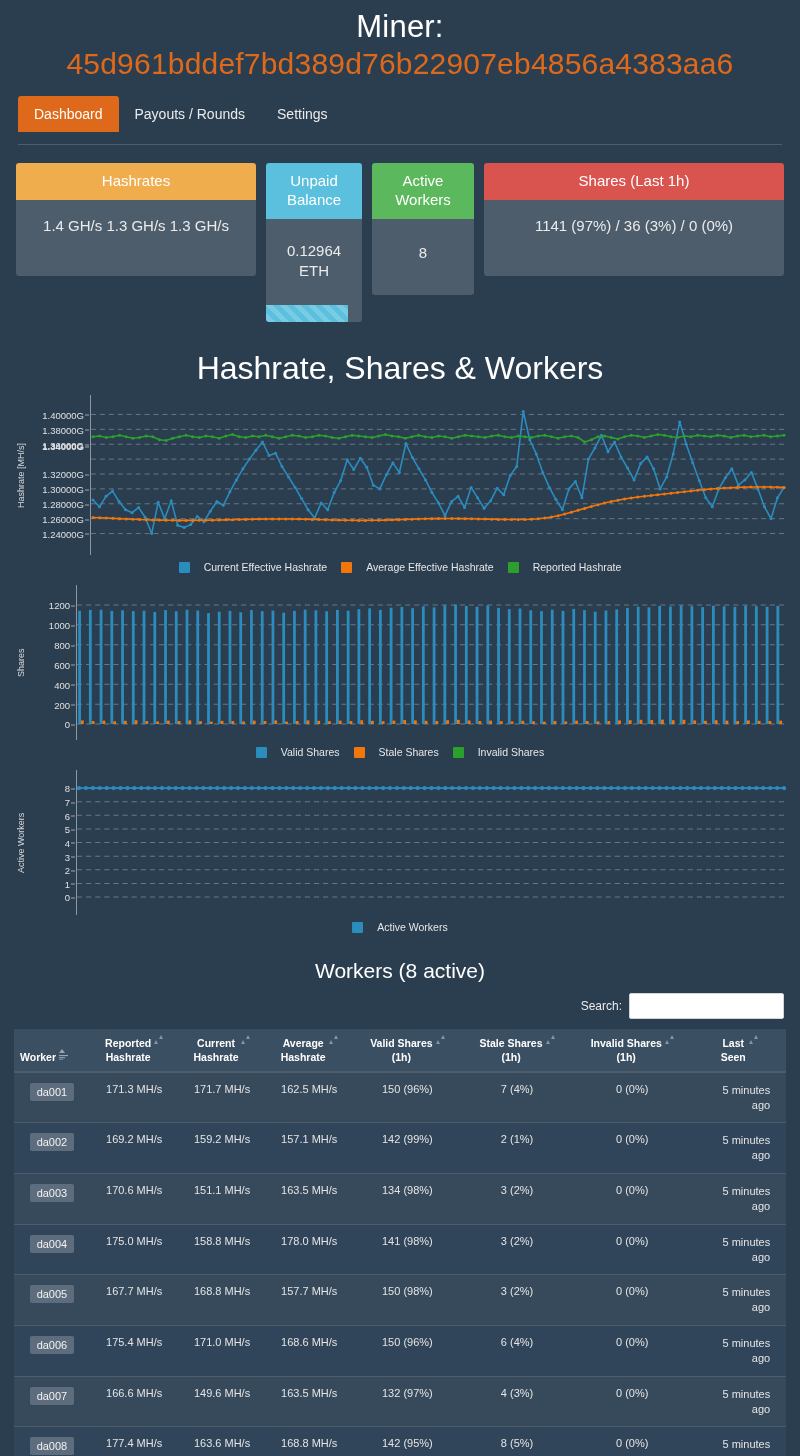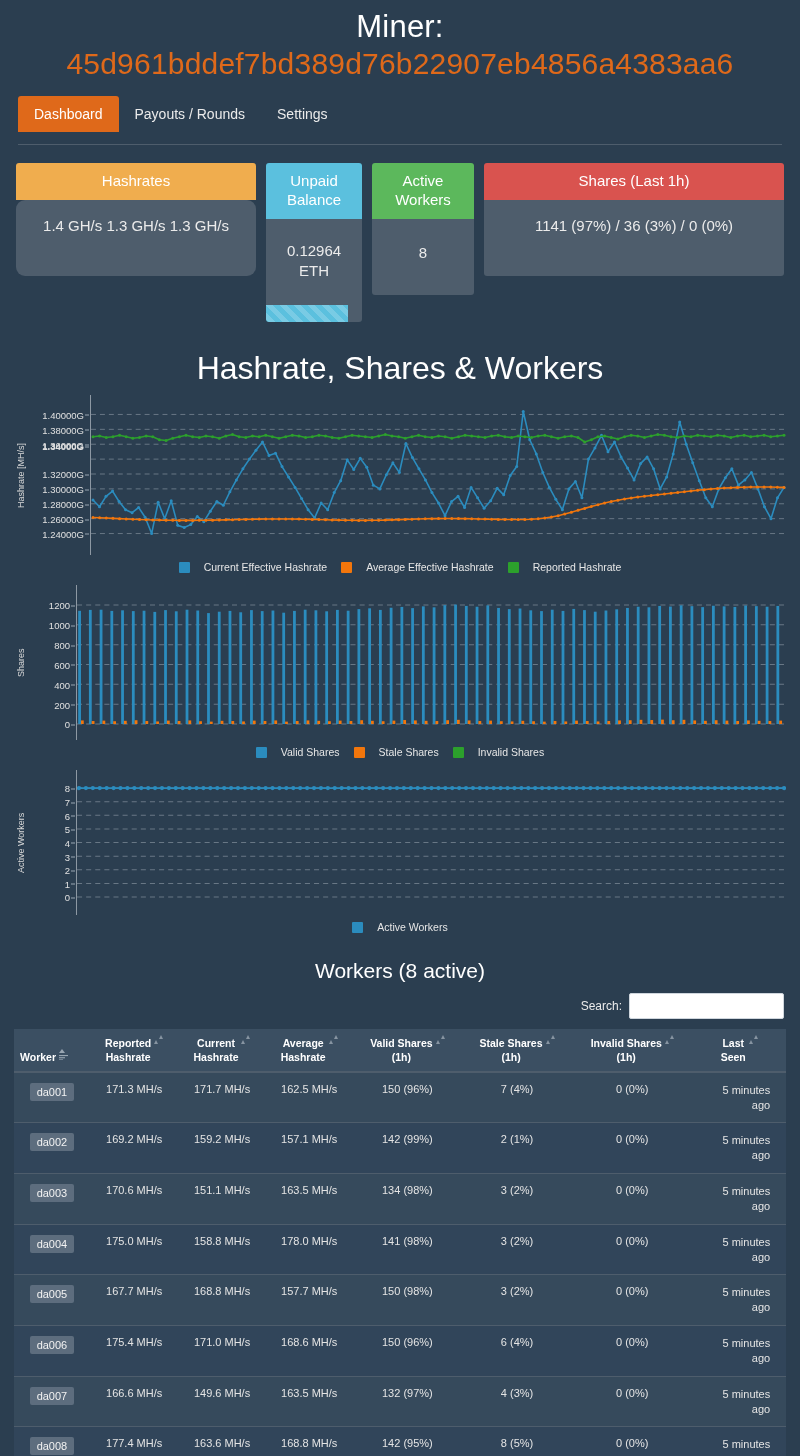--- a/index.html
+++ b/index.html
@@ -71,21 +71,21 @@
   }
   .card-body {
     background: #4e5d6c;
     text-align: center;
     font-size: 15px;
     line-height: 1.35;
     padding: 16px 8px;
     color: #ebebeb;
   }
   .card-hashrates { flex: 0 0 240px; }
-  .card-hashrates .card-body { min-height: 76px; border-radius: 9px; }
+  .card-hashrates .card-body { min-height: 76px; }
   .card-unpaid { flex: 0 0 96px; }
   .card-unpaid .card-head { background: #5bc0de; }
   .card-unpaid .card-body { padding: 22px 4px 24px; }
   .card-active { flex: 0 0 102px; }
   .card-active .card-head { background: #5cb85c; }
   .card-active .card-body { min-height: 76px; padding-top: 24px; }
   .card-shares { flex: 1 1 auto; }
   .card-shares .card-head { background: #d9534f; }
   .card-shares .card-body { min-height: 76px; }
   .card-hashrates .card-head { background: #f0ad4e; }

